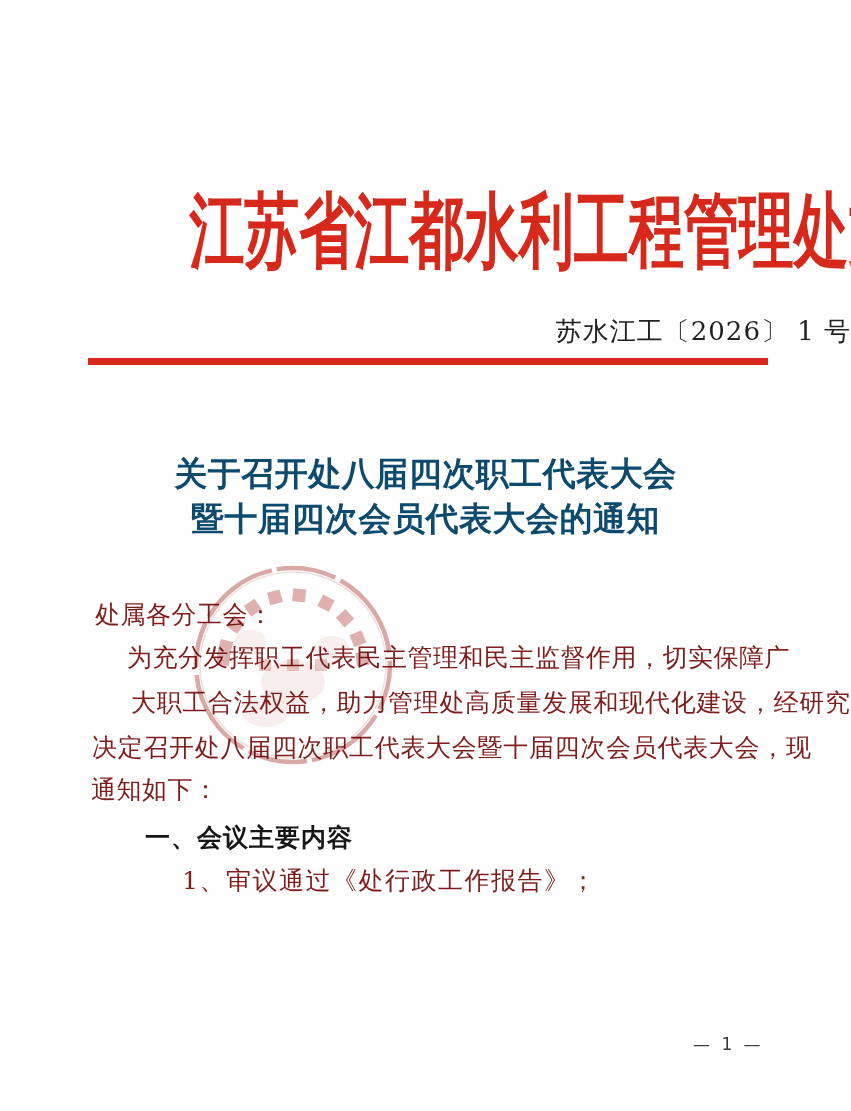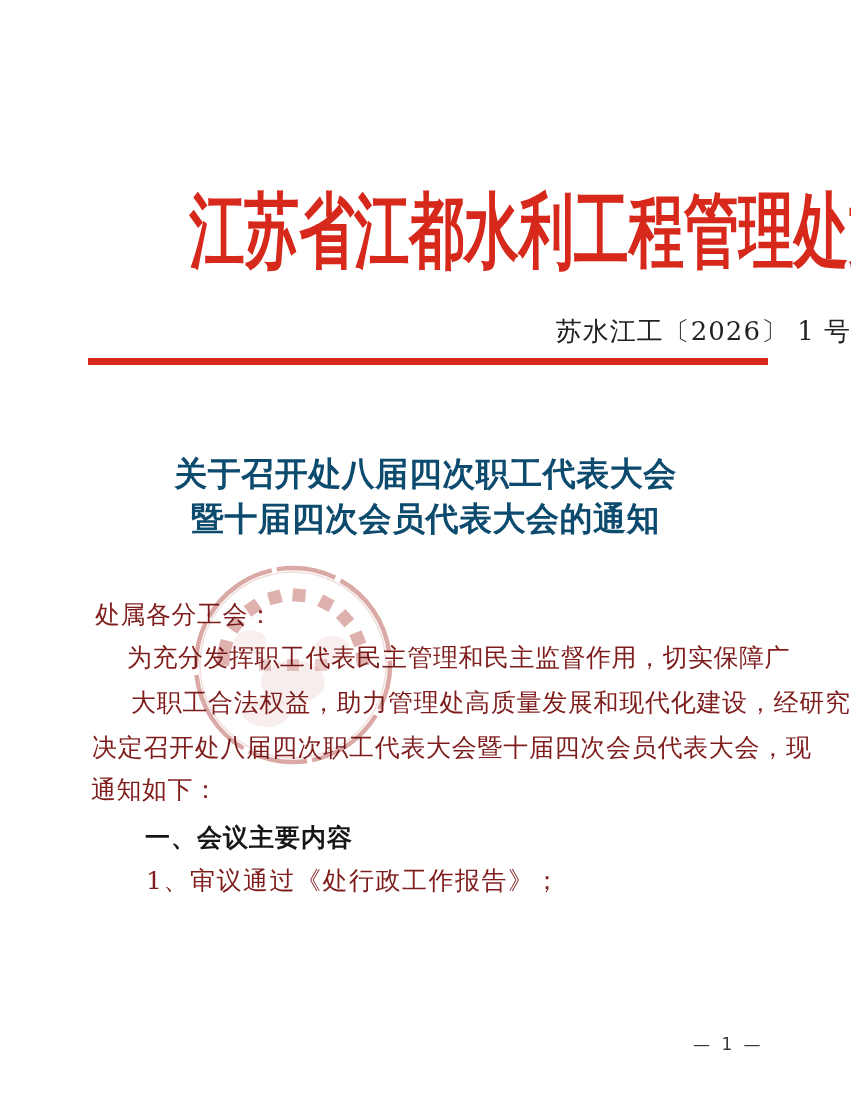--- a/index.html
+++ b/index.html
@@ -93,21 +93,21 @@
     top: 823px;
     left: 145px;
     font-size: 25px;
     line-height: 30px;
     letter-spacing: 1px;
     font-weight: 700;
     font-family: "DejaVu Sans", "Liberation Sans", sans-serif;
     color: #161616;
     white-space: nowrap;
   }
-  .item { letter-spacing: 1.5px; }
+  .item { letter-spacing: 1.5px; margin-left: 36px; }
   .i1 { top: 866px; left: 146px; }
   .i2 { top: 909px; left: 146px; }
   .i3 { top: 954px; left: 146px; }
 
   .seal {
     position: absolute;
     top: 562px;
     left: 190px;
     width: 206px;
     height: 206px;

